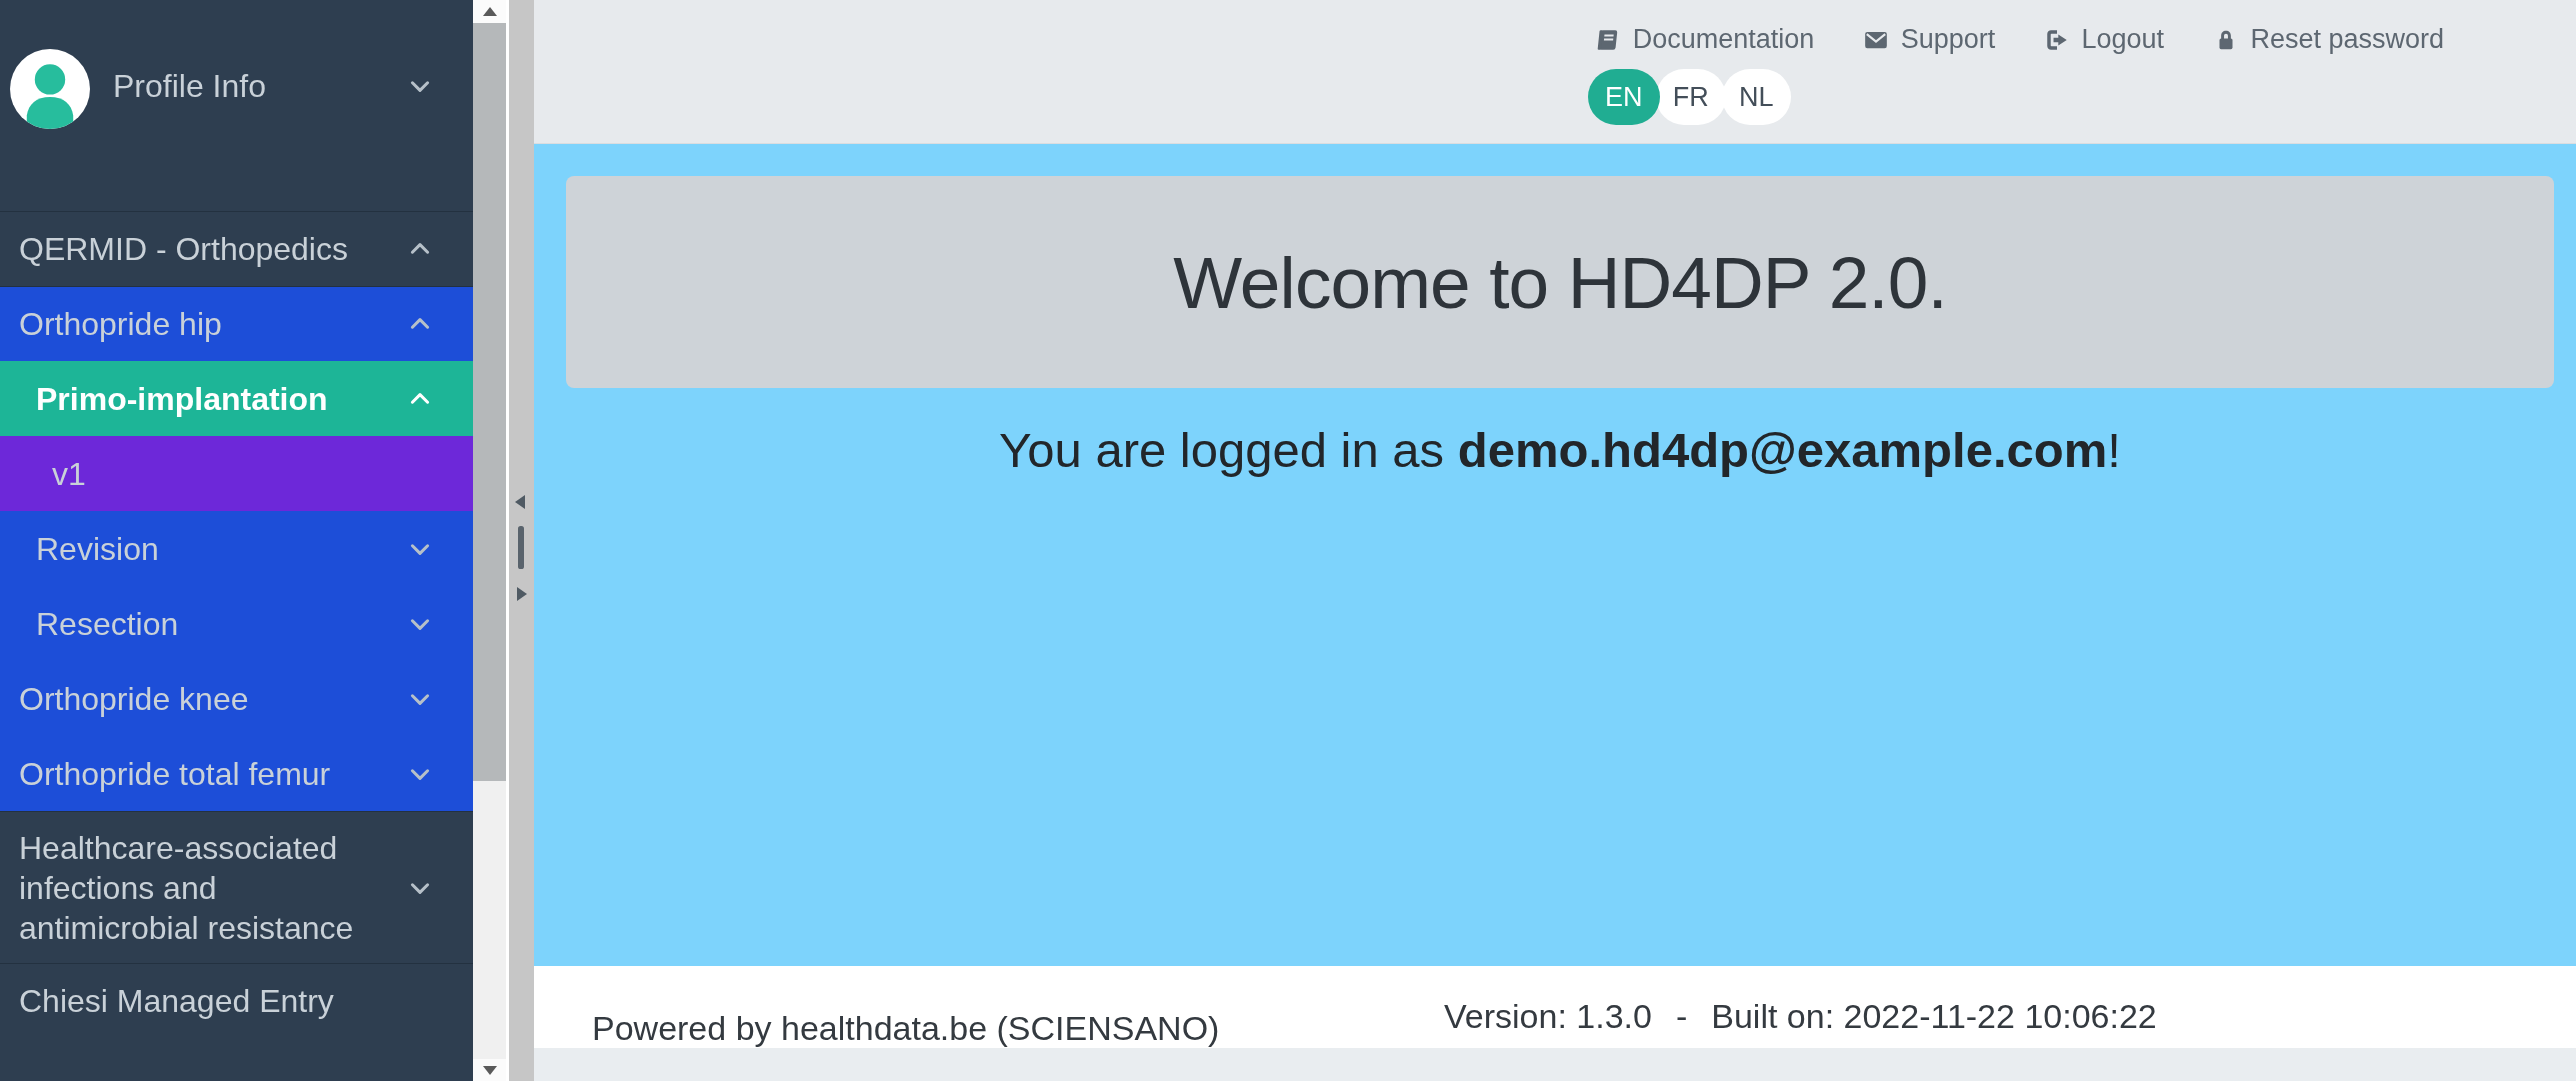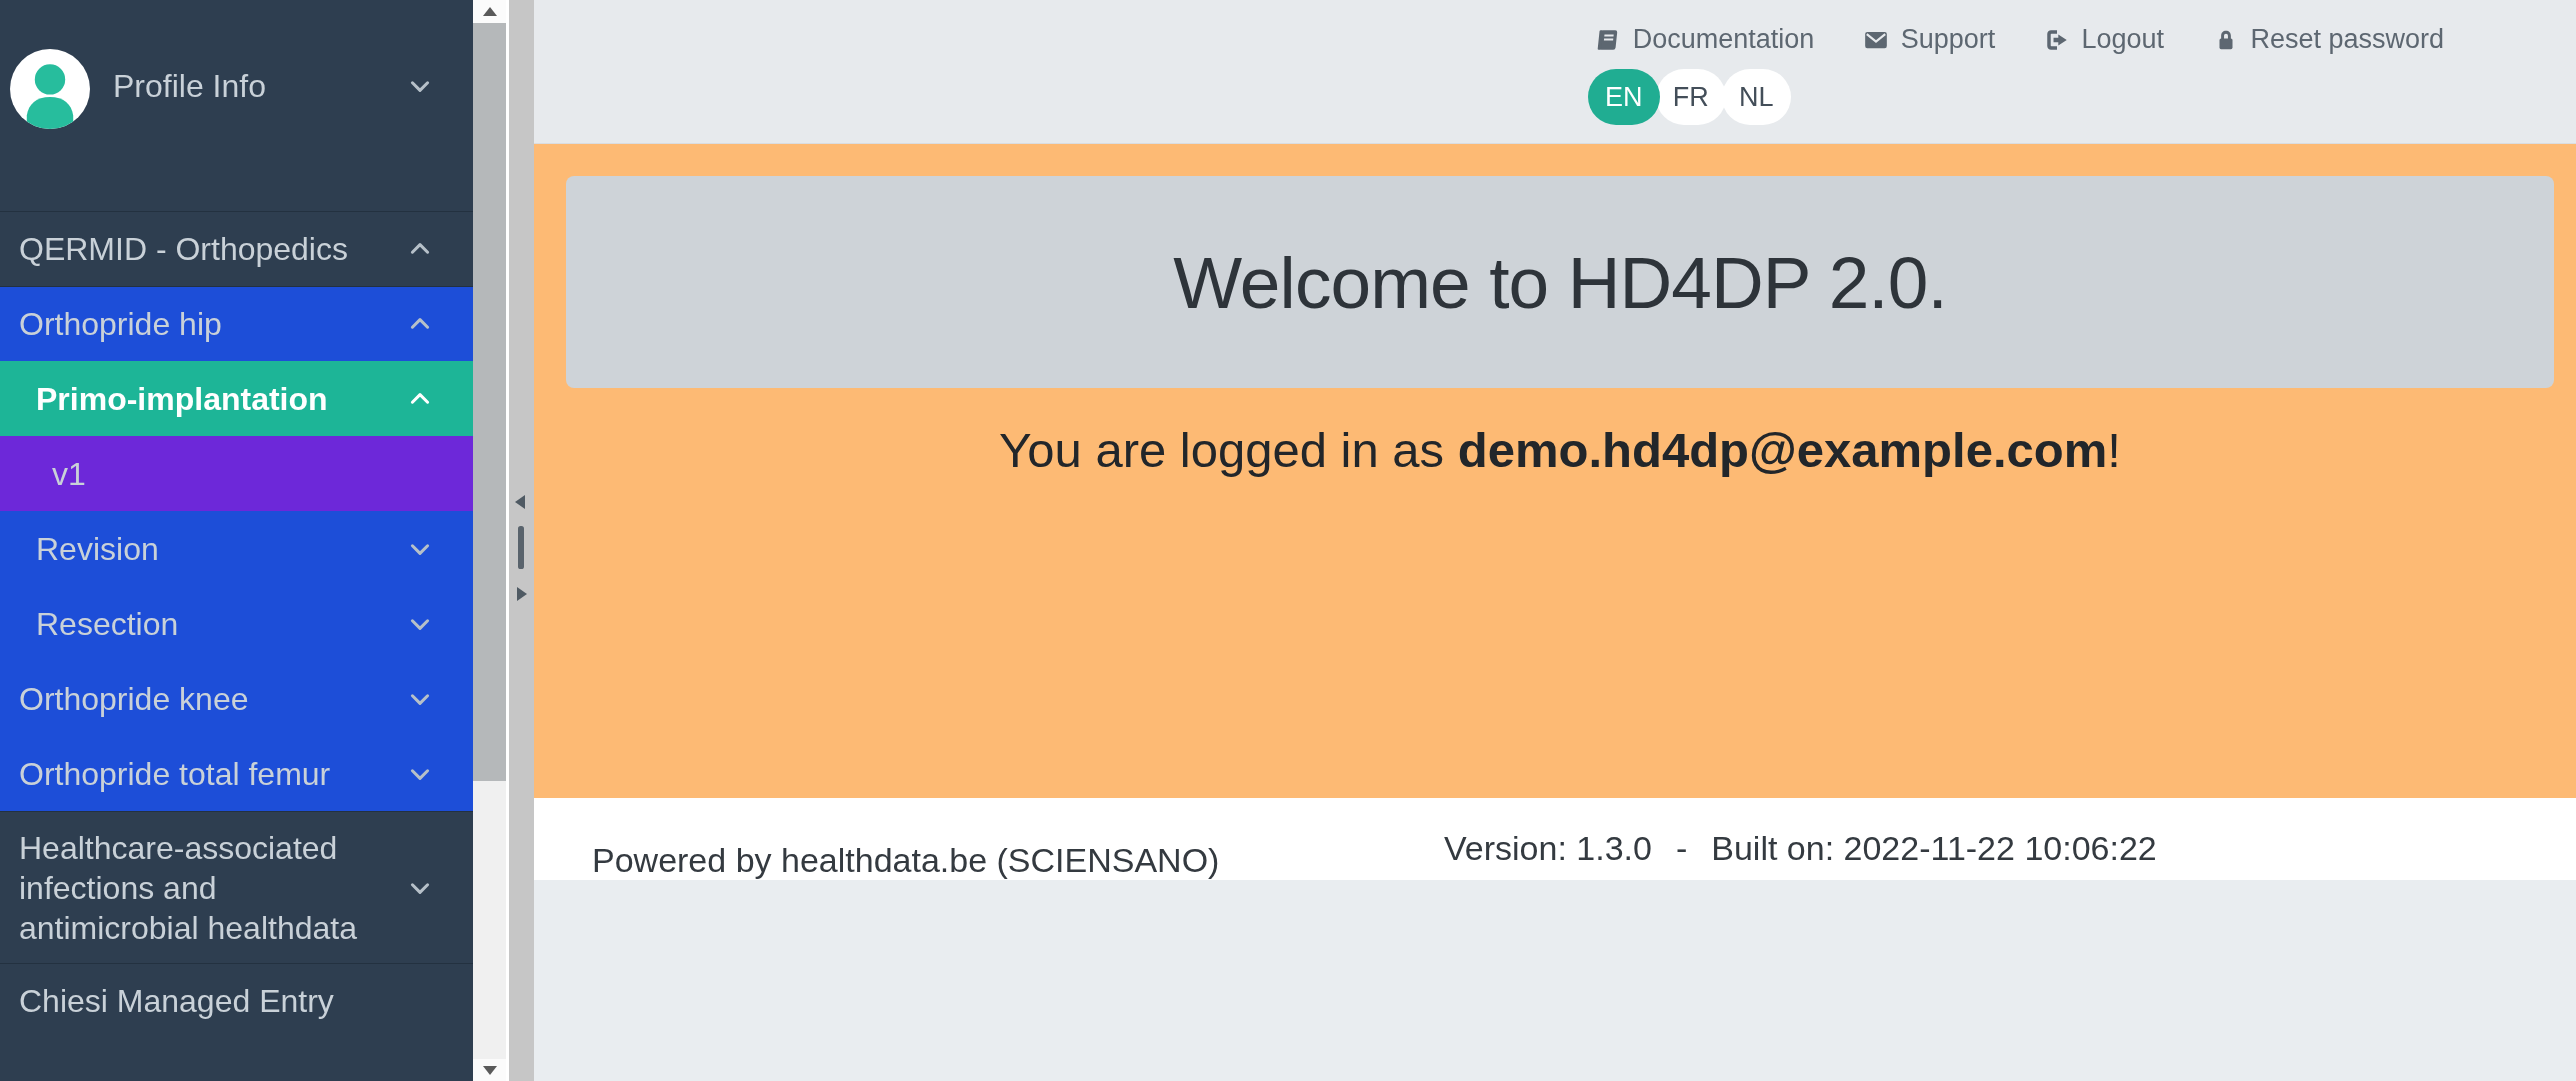--- a/index.html
+++ b/index.html
@@ -48,21 +48,21 @@
   .tri-left { position:absolute; left:6px; top:495px; width:0; height:0;
               border-top:7px solid transparent; border-bottom:7px solid transparent;
               border-right:10.4px solid #4f5a63; }
   .grip { position:absolute; left:8.7px; top:526px; width:6px; height:43px;
           background:#59636c; border-radius:2.6px; }
   .tri-right { position:absolute; left:7.8px; top:587px; width:0; height:0;
                border-top:7px solid transparent; border-bottom:7px solid transparent;
                border-left:10.4px solid #4f5a63; }
 
   
-  .main { position:relative; flex:1; height:880px; background:#fdba74; overflow:hidden; }
+  .main { position:relative; flex:1; height:1048px; background:#7dd3fc; overflow:hidden; }
   .topbar { position:absolute; top:0; left:0; right:0; height:144px; background:#e7eaed;
             border-bottom:1.7px solid #dadde0; }
   .links { position:absolute; top:24px; right:132px; display:flex; gap:49px; align-items:center; }
   .hlink { display:flex; align-items:center; gap:11.3px; font-size:27px; color:#5d6771;
            cursor:pointer; text-decoration:none; white-space:nowrap; }
   .hicon { width:26px; height:26px; fill:#5d6771; flex:none; }
   .langs { position:absolute; top:69px; left:1058px; display:flex; }
   .pill { height:56px; min-width:62px; padding:0 17.3px; margin-left:-4.3px; border-radius:28px;
           background:#ffffff; color:#434e59; font-size:27px; display:flex; align-items:center;
           justify-content:center; cursor:pointer; }
@@ -149,21 +149,21 @@
             <polyline points="5,9 12,16 19,9"></polyline>
           </svg>
       </div>
       <div class="nav-item shade2">
         <span>Orthopride total femur</span>
         <svg class="chev" viewBox="0 0 24 24">
             <polyline points="5,9 12,16 19,9"></polyline>
           </svg>
       </div>
       <div class="nav-item tall div-top">
-        <span>Healthcare-associated infections and antimicrobial healthdata</span>
+        <span>Healthcare-associated infections and antimicrobial resistance</span>
         <svg class="chev" viewBox="0 0 24 24">
             <polyline points="5,9 12,16 19,9"></polyline>
           </svg>
       </div>
       <div class="nav-item div-top">
         <span>Chiesi Managed Entry</span>
       </div>
     </nav>
   </aside>
 

